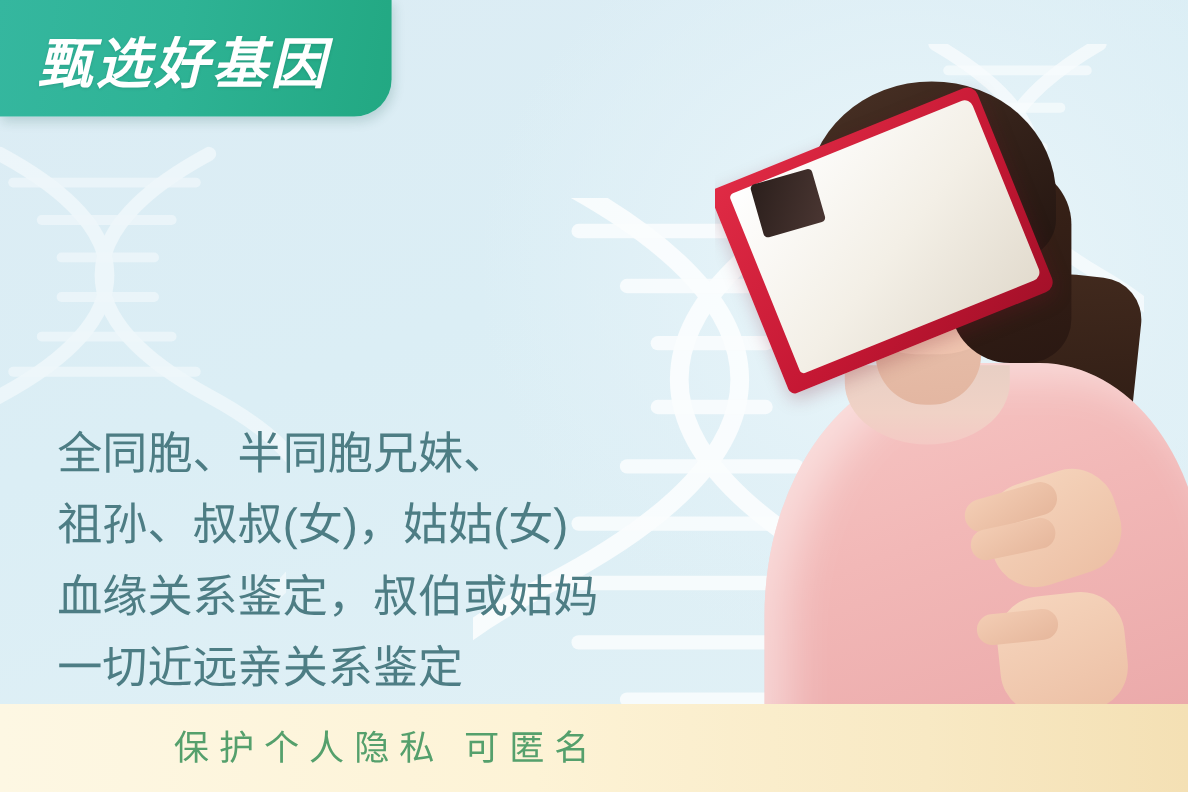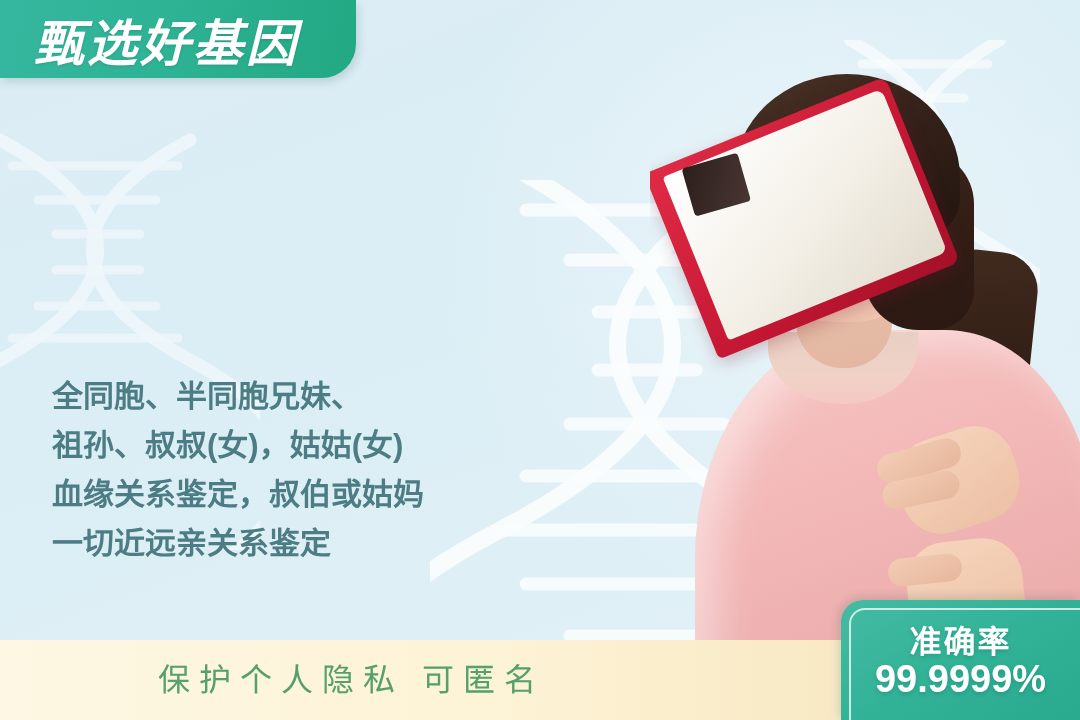--- a/index.html
+++ b/index.html
@@ -210,21 +210,21 @@
   .f1 { left: 226px; top: 446px; width: 86px; height: 30px; transform: rotate(-16deg); }
   .f2 { left: 232px; top: 476px; width: 78px; height: 28px; transform: rotate(-12deg); }
   .f3 { left: 238px; top: 556px; width: 74px; height: 28px; transform: rotate(-6deg); }
 
   
   .brand-banner {
     position: absolute;
     left: 0;
     top: 0;
     width: 356px;
-    height: 78px;
+    height: 106px;
     border-radius: 0 0 34px 0;
     background: linear-gradient(100deg, #35b79f 0%, #2eb395 45%, #22a882 100%);
     box-shadow: 2px 4px 10px rgba(20,90,80,.18);
     display: flex;
     align-items: center;
     z-index: 5;
   }
   .brand-text {
     margin-left: 34px;
     color: #ffffff;
@@ -251,25 +251,26 @@
   }
 
   
   .desc {
     position: absolute;
     left: 52px;
     top: 372px;
     z-index: 4;
   }
   .desc-line {
-    font-size: 31px;
+    font-size: 41px;
     line-height: 49px;
     color: #4d7d84;
-    font-weight: 700;
+    font-weight: 400;
     white-space: nowrap;
+    margin-top: 16px;
   }
 
   
   .privacy-bar {
     position: absolute;
     left: 0;
     bottom: 0;
     width: 1080px;
     height: 80px;
     background: linear-gradient(90deg, #fdf7e3 0%, #fdf3d6 45%, #f8e9c4 78%, #f4e0b4 100%);
@@ -423,19 +424,14 @@
     <div class="desc-line">全同胞、半同胞兄妹、</div>
     <div class="desc-line">祖孙、叔叔(女)，姑姑(女)</div>
     <div class="desc-line">血缘关系鉴定，叔伯或姑妈</div>
     <div class="desc-line">一切近远亲关系鉴定</div>
   </div>
 
   <div class="privacy-bar">
     <div class="privacy-text">保护个人隐私 可匿名</div>
   </div>
 
-  <div class="accuracy-badge">
-    <div class="badge-outline"></div>
-    <div class="badge-label">准确率</div>
-    <div class="badge-value">99.9999%</div>
-  </div>
 
 </div>
 
 </body></html>

